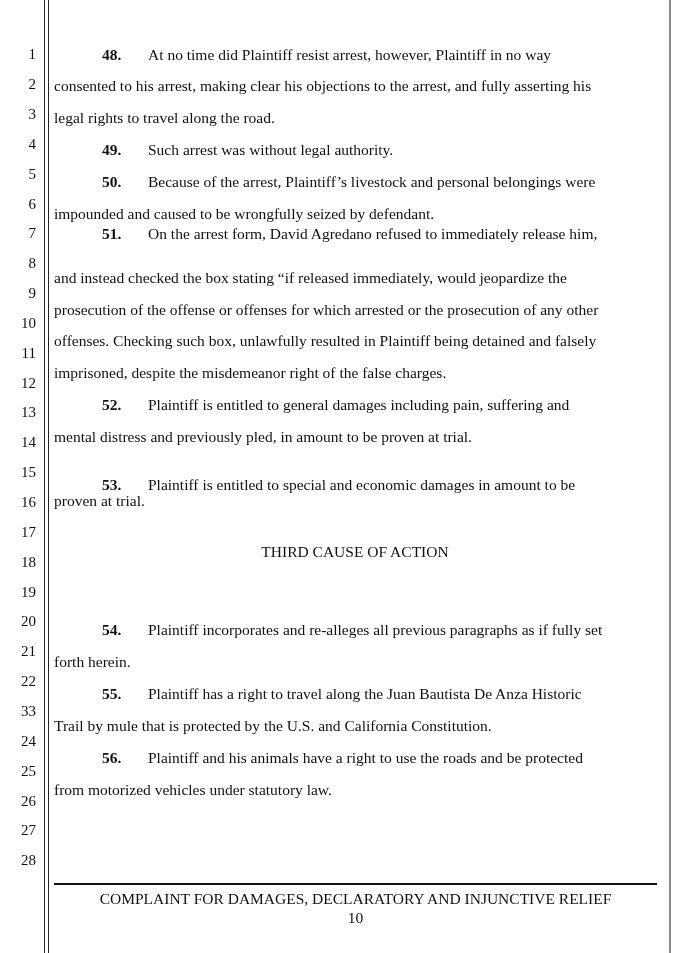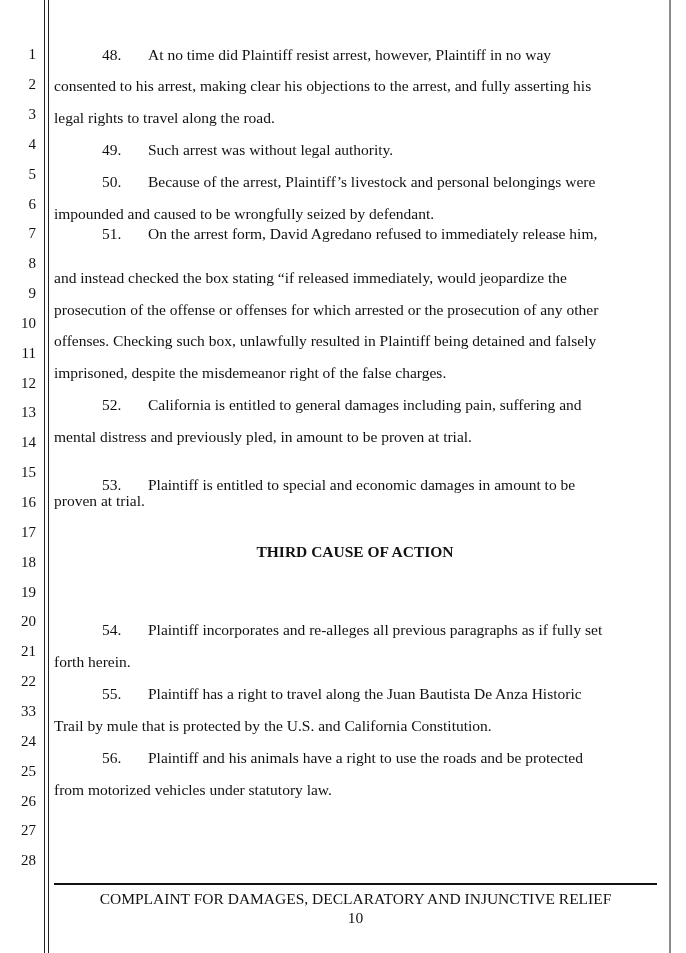--- a/index.html
+++ b/index.html
@@ -5,22 +5,22 @@
   html, body { margin: 0; padding: 0; background: #ffffff; }
   body { width: 686px; height: 953px; position: relative; overflow: hidden;
          font-family: "Liberation Serif", "DejaVu Serif", serif; color: #111; }
   .vline { position: absolute; top: 0; height: 953px; width: 1px; background: #222; }
   .vline.l1 { left: 44px; }
   .vline.l2 { left: 48px; }
   .vline.r1 { left: 669px; width: 2px; background: #8a8a8a; }
   .ln { position: absolute; left: 0; width: 36px; text-align: right; font-size: 15px; line-height: 16px; }
   .body-line { position: absolute; left: 54px; font-size: 15.5px; line-height: 18px; white-space: nowrap; }
   .indent { padding-left: 48px; }
-  .pnum { display: inline-block; width: 46px; }
-  .heading { position: absolute; left: 54px; width: 602px; text-align: center; font-weight: bold;
+  .pnum { display: inline-block; width: 46px; font-weight: bold; }
+  .heading { position: absolute; left: 54px; width: 602px; text-align: center; font-weight: normal;
              font-size: 15.5px; line-height: 19px; }
   .footer-rule { position: absolute; left: 54px; width: 603px; top: 883px; height: 2px; background: #111; }
   .footer-title { position: absolute; left: 54px; width: 603px; text-align: center; top: 890px;
                   font-size: 15.5px; line-height: 18px; }
   .footer-page { position: absolute; left: 54px; width: 603px; text-align: center; top: 909px;
                  font-size: 15.5px; line-height: 18px; }
 </style>
 </head>
 <body>
 
@@ -69,21 +69,21 @@
 
   <div class="body-line indent" style="top:173px"><span class="pnum">50.</span><span>Because of the arrest, Plaintiff’s livestock and personal belongings were</span></div>
   <div class="body-line" style="top:205px">impounded and caused to be wrongfully seized by defendant.</div>
 
   <div class="body-line indent" style="top:225px"><span class="pnum">51.</span><span>On the arrest form, David Agredano refused to immediately release him,</span></div>
   <div class="body-line" style="top:269px">and instead checked the box stating “if released immediately, would jeopardize the</div>
   <div class="body-line" style="top:301px">prosecution of the offense or offenses for which arrested or the prosecution of any other</div>
   <div class="body-line" style="top:332px">offenses.  Checking such box, unlawfully resulted in Plaintiff being detained and falsely</div>
   <div class="body-line" style="top:364px">imprisoned, despite the misdemeanor right of the false charges.</div>
 
-  <div class="body-line indent" style="top:396px"><span class="pnum">52.</span><span>California is entitled to general damages including pain, suffering and</span></div>
+  <div class="body-line indent" style="top:396px"><span class="pnum">52.</span><span>Plaintiff is entitled to general damages including pain, suffering and</span></div>
   <div class="body-line" style="top:428px">mental distress and previously pled, in amount to be proven at trial.</div>
 
   <div class="body-line indent" style="top:476px"><span class="pnum">53.</span><span>Plaintiff is entitled to special and economic damages in amount to be</span></div>
   <div class="body-line" style="top:492px">proven at trial.</div>
 
   <div class="heading" style="top:542px">
     <div>THIRD CAUSE OF ACTION</div>
   </div>
 
   <div class="body-line indent" style="top:621px"><span class="pnum">54.</span><span>Plaintiff incorporates and re-alleges all previous paragraphs as if fully set</span></div>

